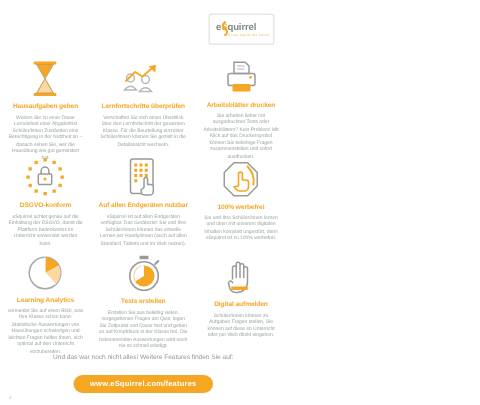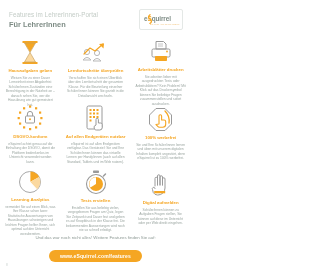--- a/index.html
+++ b/index.html
@@ -83,24 +83,20 @@
     position:absolute;left:6px;bottom:3px;
     font-size:3.2px;color:#c8d0cc;
   }
 </style>
 </head>
 <body>
 
 <div class="page">
 
   <div class="header">
-    <div class="title-wrap">
-      <div class="title-main">Features im LehrerInnen-Portal</div>
-      <div class="title-sub">Für LehrerInnen</div>
-    </div>
 
     <div class="logo">
       <div class="logo-inner">
         <svg class="logo-acorn" viewBox="0 0 12 20">
           <path d="M6 1.5 C2.5 4 2 8 6 10.5 C10 13 9.5 17 6 18.8" stroke="#f5a623" stroke-width="2.6" fill="none" stroke-linecap="round"></path>
         </svg>
         <div class="logo-text"><span>e</span><span class="sq">S</span><span>quirrel</span></div>
         <div class="logo-tag">Die Lern-App für die Schule</div>
       </div>
     </div>

